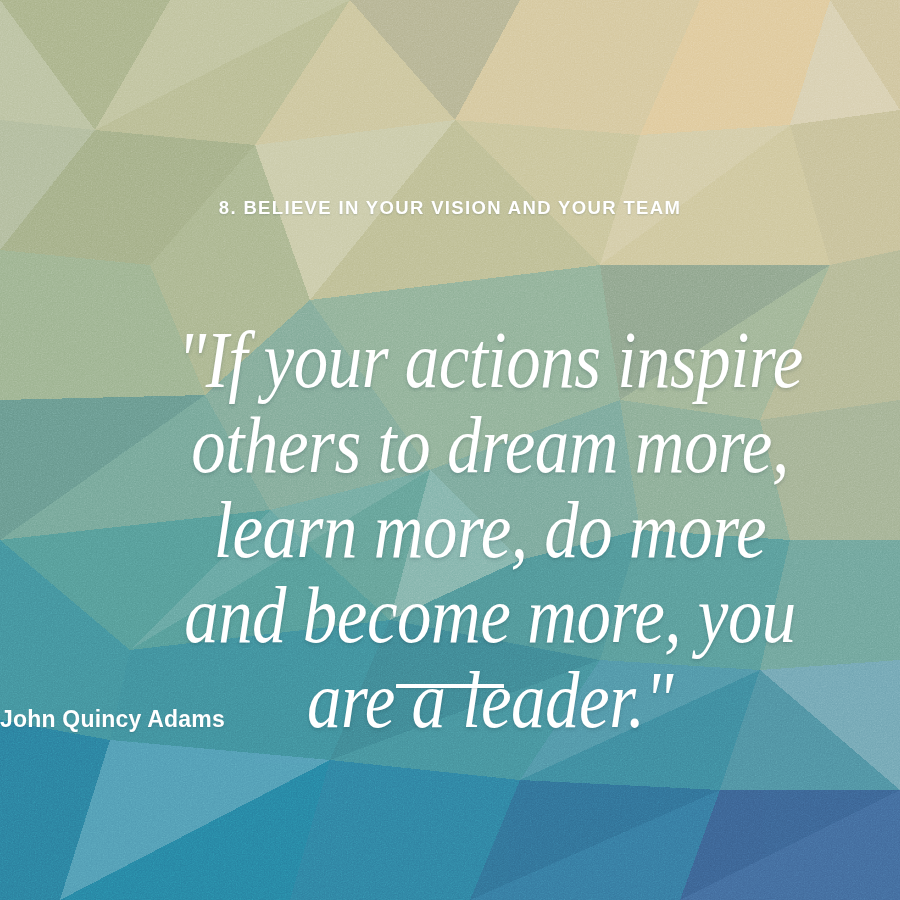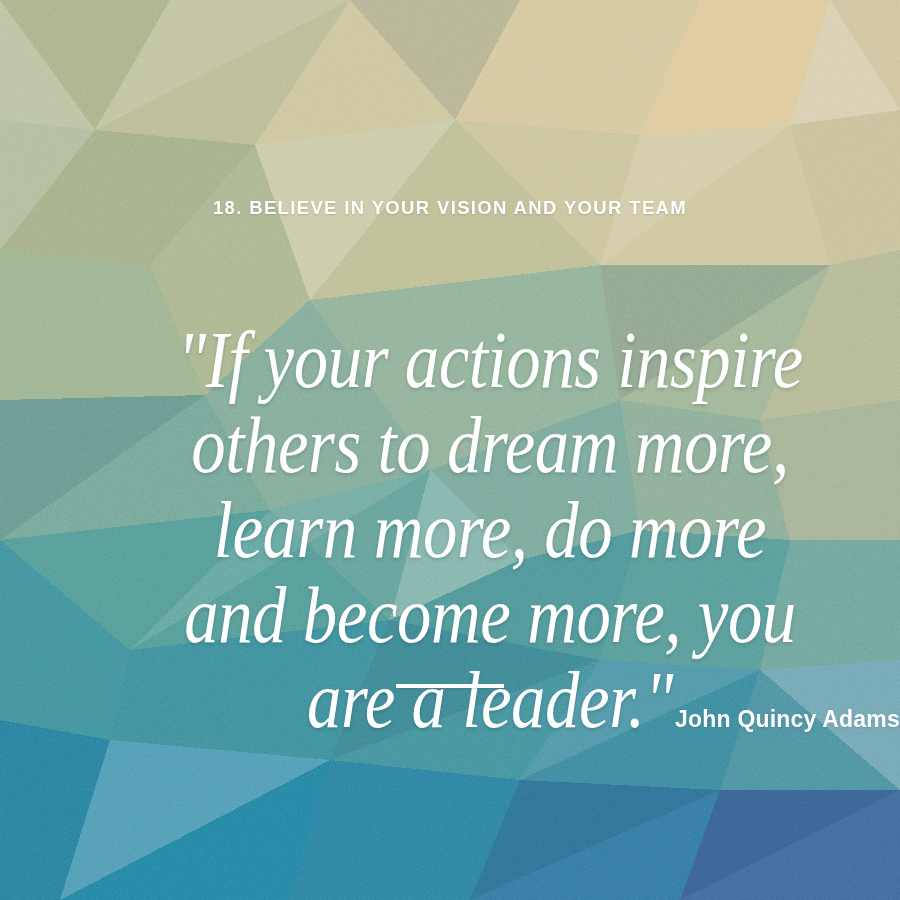--- a/index.html
+++ b/index.html
@@ -104,21 +104,21 @@
     background: #ffffff;
     border-radius: .5px;
     box-shadow: 0 1px 2px rgba(20,50,60,.18);
   }
 
   .attribution {
     position: absolute;
     top: 705px;
     left: 0;
     width: 900px;
-    text-align: right;
+    text-align: left;
     color: #ffffff;
     font-family: "Liberation Sans", sans-serif;
     font-size: 23px;
     font-weight: bold;
     letter-spacing: .2px;
     line-height: 28px;
     text-shadow: 0 1px 2px rgba(20,50,60,.18);
     white-space: nowrap;
   }
 </style>
@@ -201,21 +201,21 @@
   <svg id="grain" xmlns="http://www.w3.org/2000/svg">
     <filter id="noiseFilter">
       <feTurbulence type="fractalNoise" baseFrequency="0.82" numOctaves="3" stitchTiles="stitch"></feTurbulence>
       <feColorMatrix type="saturate" values="0"></feColorMatrix>
     </filter>
     <rect width="900" height="900" filter="url(#noiseFilter)"></rect>
   </svg>
 
   <div id="content">
 
-    <div class="eyebrow">18. BELIEVE IN YOUR VISION AND YOUR TEAM</div>
+    <div class="eyebrow">8. BELIEVE IN YOUR VISION AND YOUR TEAM</div>
 
     <blockquote class="quote">
       <span class="line">"If your actions inspire</span>
       <span class="line">others to dream more,</span>
       <span class="line">learn more, do more</span>
       <span class="line">and become more, you</span>
       <span class="line">are a leader."</span>
     </blockquote>
 
     <div class="divider"></div>

